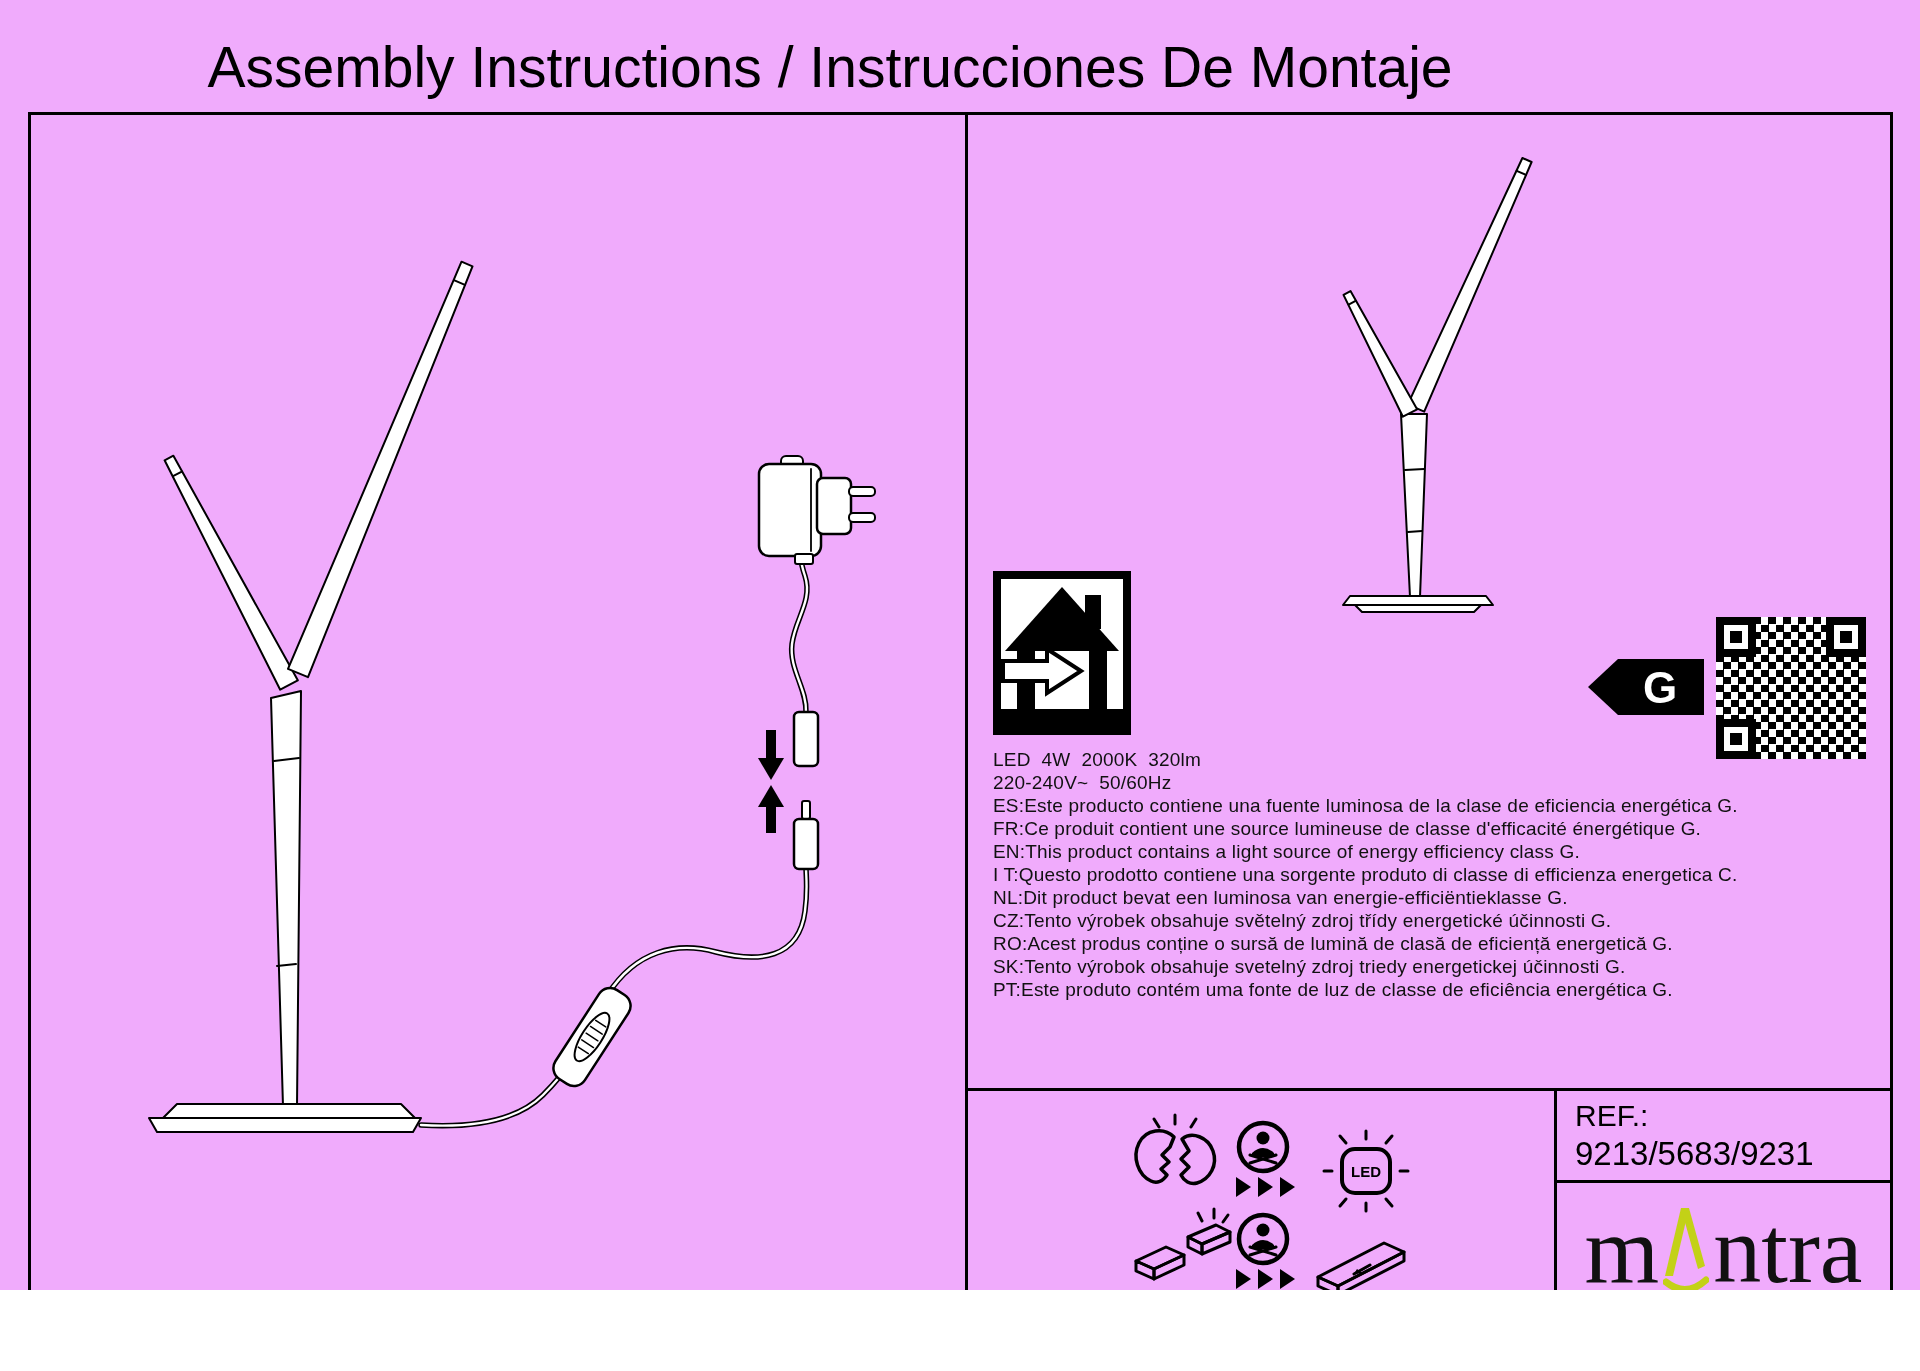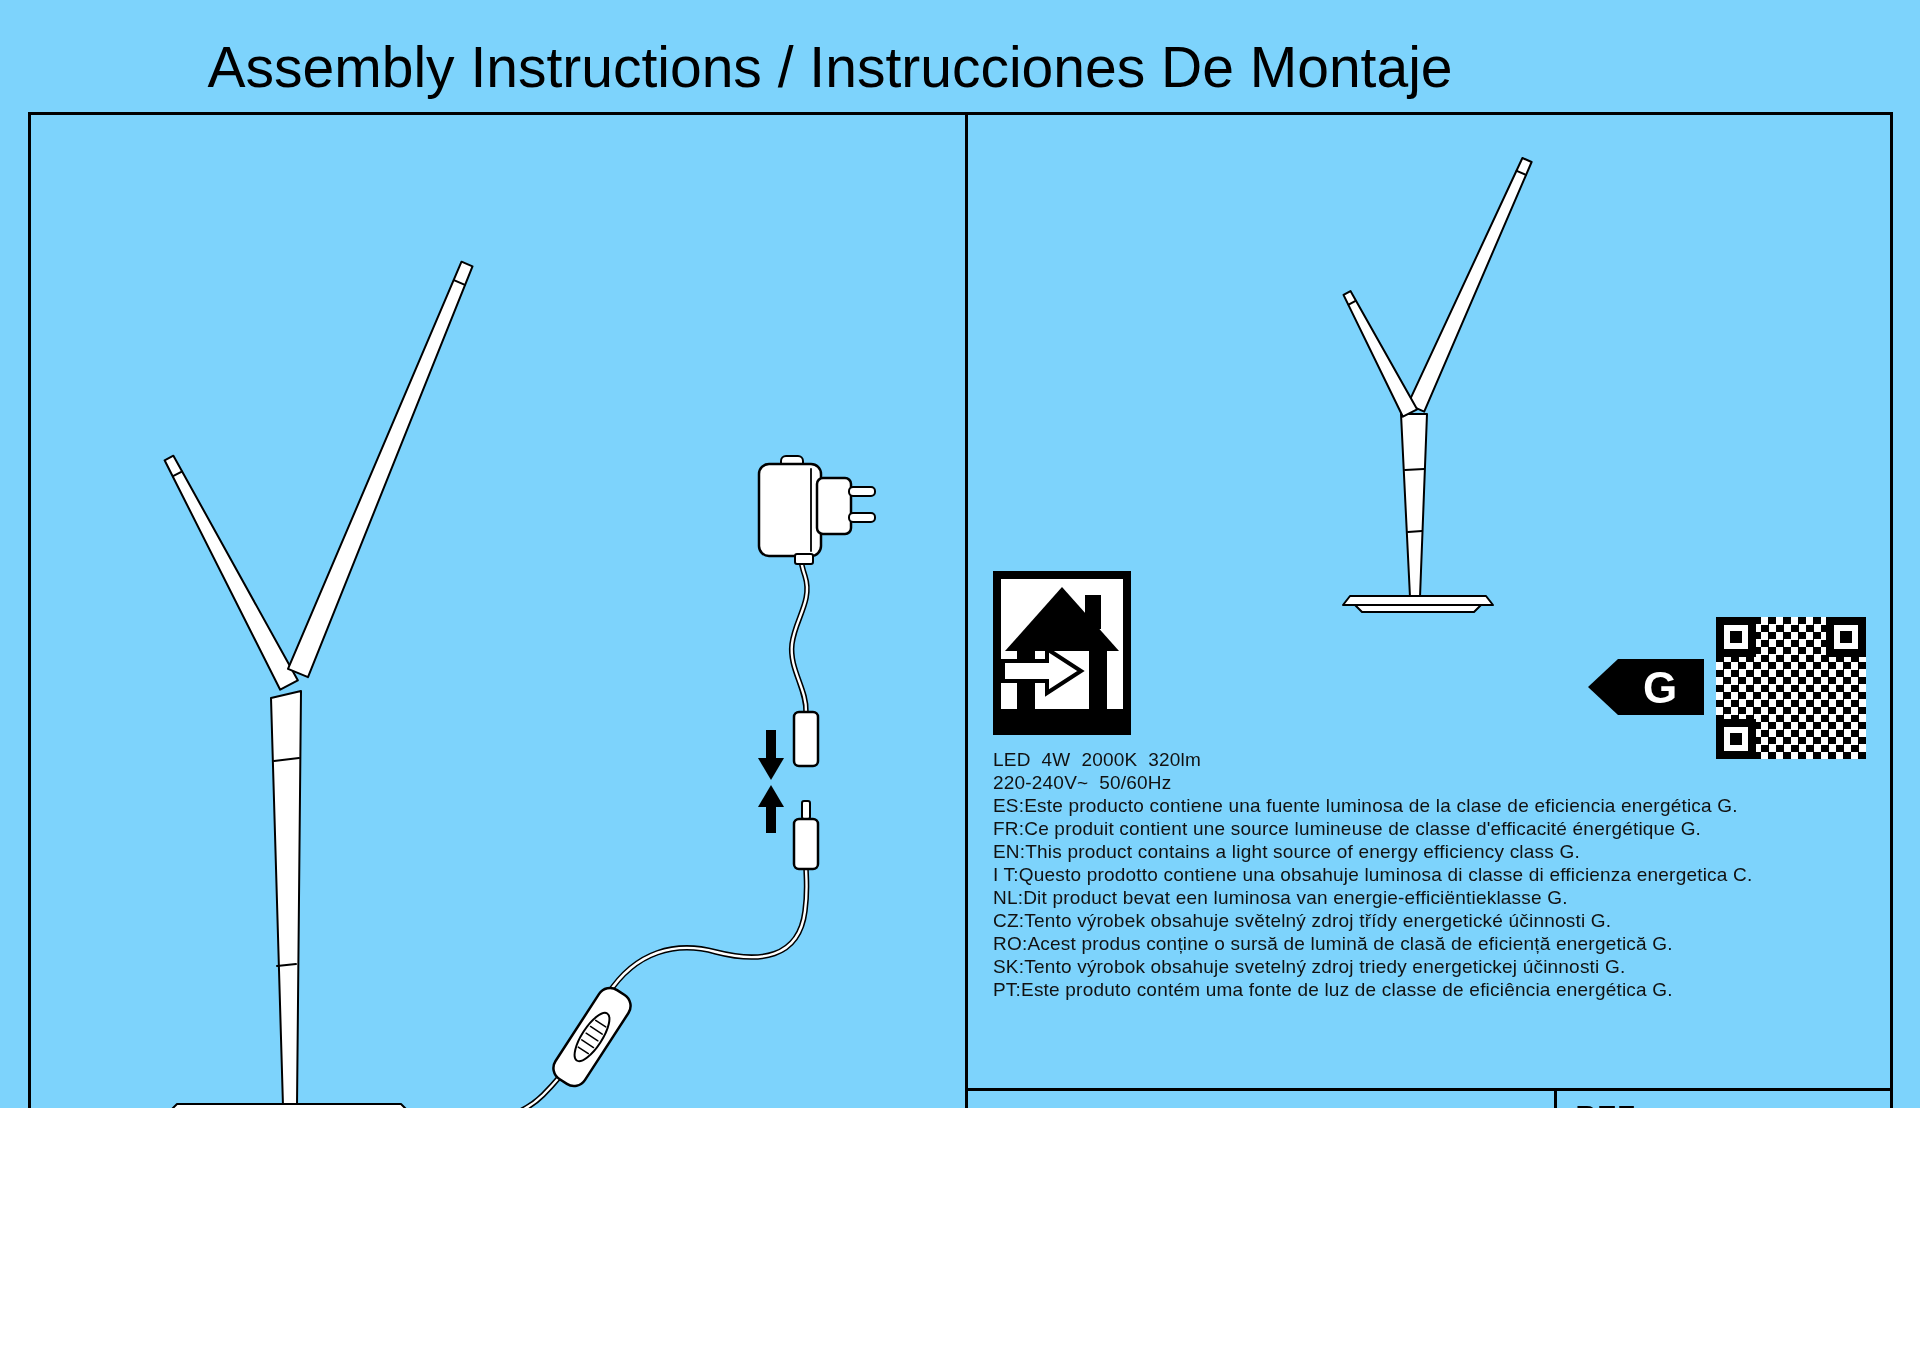--- a/index.html
+++ b/index.html
@@ -1,36 +1,36 @@
 <!DOCTYPE html>
 <html><head>
 <meta charset="utf-8">
 <style>
   html,body{margin:0;padding:0;background:#fff;}
-  .page{position:relative;width:1920px;height:1108px;background:#7dd3fc;color:#000;
+  .page{position:relative;width:1920px;height:1290px;background:#f0abfc;color:#000;
         font-family:"Liberation Sans",sans-serif;overflow:hidden;}
   .title{position:absolute;left:70px;top:34px;width:1520px;text-align:center;
          font-size:57px;font-weight:400;white-space:nowrap;}
   .frame{position:absolute;left:28px;top:112px;width:1859px;height:1205px;border:3px solid #000;}
   .left-panel{position:absolute;left:0;top:0;width:934px;height:100%;border-right:3px solid #000;}
   .right-panel{position:absolute;left:937px;top:0;width:922px;height:100%;}
   .left-draw{position:absolute;left:0;top:0;}
   .lamp-front{position:absolute;left:365px;top:27px;}
   .house{position:absolute;left:25px;top:456px;}
   .g-arrow{position:absolute;left:618px;top:543px;}
   .qr{position:absolute;left:748px;top:502px;width:150px;height:142px;
       background-image:repeating-conic-gradient(#000 0% 25%, #fff 25% 50%);
       background-size:15px 15px;}
   .finder{position:absolute;width:40px;height:40px;background:#fff;border:8px solid #000;box-sizing:border-box;}
   .finder::after{content:"";position:absolute;left:6px;top:6px;width:12px;height:12px;background:#000;}
   .f-tl{left:0;top:0}.f-tr{right:0;top:0}.f-bl{left:0;bottom:0}
   .spec-block{position:absolute;left:25px;top:633px;width:890px;}
   .text-line{font-size:19px;line-height:23px;letter-spacing:.2px;white-space:pre;color:#111;}
   .bottom-row{position:absolute;left:0;right:0;top:973px;bottom:0;border-top:3px solid #000;}
-  .icons-area{position:absolute;left:8px;top:0;width:586px;height:100%;border-radius:26px;}
+  .icons-area{position:absolute;left:0;top:0;width:586px;height:100%;border-radius:26px;}
   .icons-svg{position:absolute;left:150px;top:18px;}
   .bottom-right{position:absolute;left:586px;top:0;right:0;bottom:0;border-left:3px solid #000;}
   .ref-box{height:81px;border-bottom:3px solid #000;padding:8px 8px 0 18px;}
   .ref-label{font-size:30px;line-height:34px;}
   .ref-value{font-size:33px;line-height:38px;margin-top:2px;}
   .brand-box{height:134px;display:flex;align-items:center;justify-content:center;}
   .brand{display:flex;align-items:flex-end;font-family:"Liberation Serif","DejaVu Serif",serif;
          font-size:96px;line-height:1;color:#111;}
   .brand span{display:block;}
   .brand svg{display:block;margin:0 4px;}
@@ -141,21 +141,21 @@
         <div class="finder f-bl"></div>
       </div>
 
       <div class="spec-block">
         <div class="text-line">LED  4W  2000K  320lm</div>
         <div class="text-line">220-240V~  50/60Hz</div>
         <div>
             <div class="text-line">ES:Este producto contiene una fuente luminosa de la clase de eficiencia energética G.</div>
             <div class="text-line">FR:Ce produit contient une source lumineuse de classe d'efficacité énergétique G.</div>
             <div class="text-line">EN:This product contains a light source of energy efficiency class G.</div>
-            <div class="text-line">I T:Questo prodotto contiene una obsahuje luminosa di classe di efficienza energetica C.</div>
+            <div class="text-line">I T:Questo prodotto contiene una sorgente produto di classe di efficienza energetica C.</div>
             <div class="text-line">NL:Dit product bevat een luminosa van energie-efficiëntieklasse G.</div>
             <div class="text-line">CZ:Tento výrobek obsahuje světelný zdroj třídy energetické účinnosti G.</div>
             <div class="text-line">RO:Acest produs conține o sursă de lumină de clasă de eficiență energetică G.</div>
             <div class="text-line">SK:Tento výrobok obsahuje svetelný zdroj triedy energetickej účinnosti G.</div>
             <div class="text-line">PT:Este produto contém uma fonte de luz de classe de eficiência energética G.</div>
           </div>
       </div>
 
       <div class="bottom-row">
 

